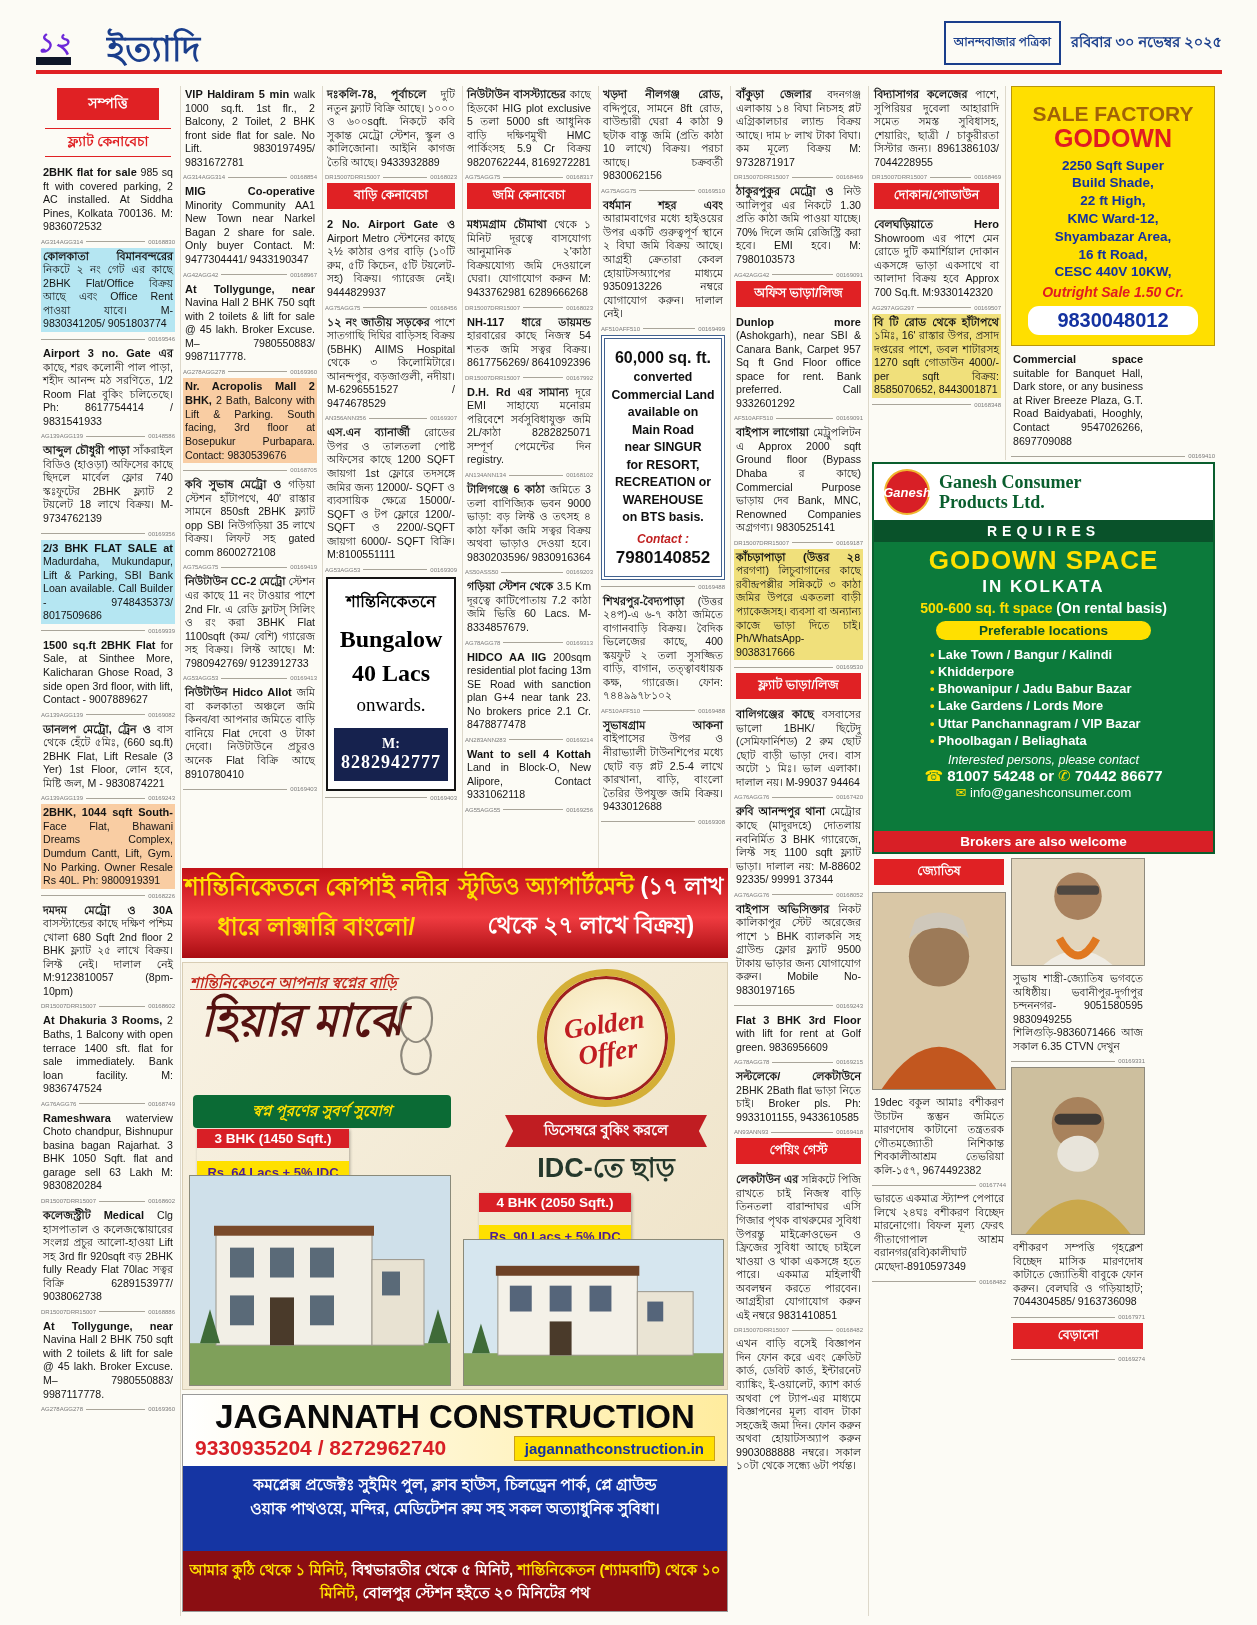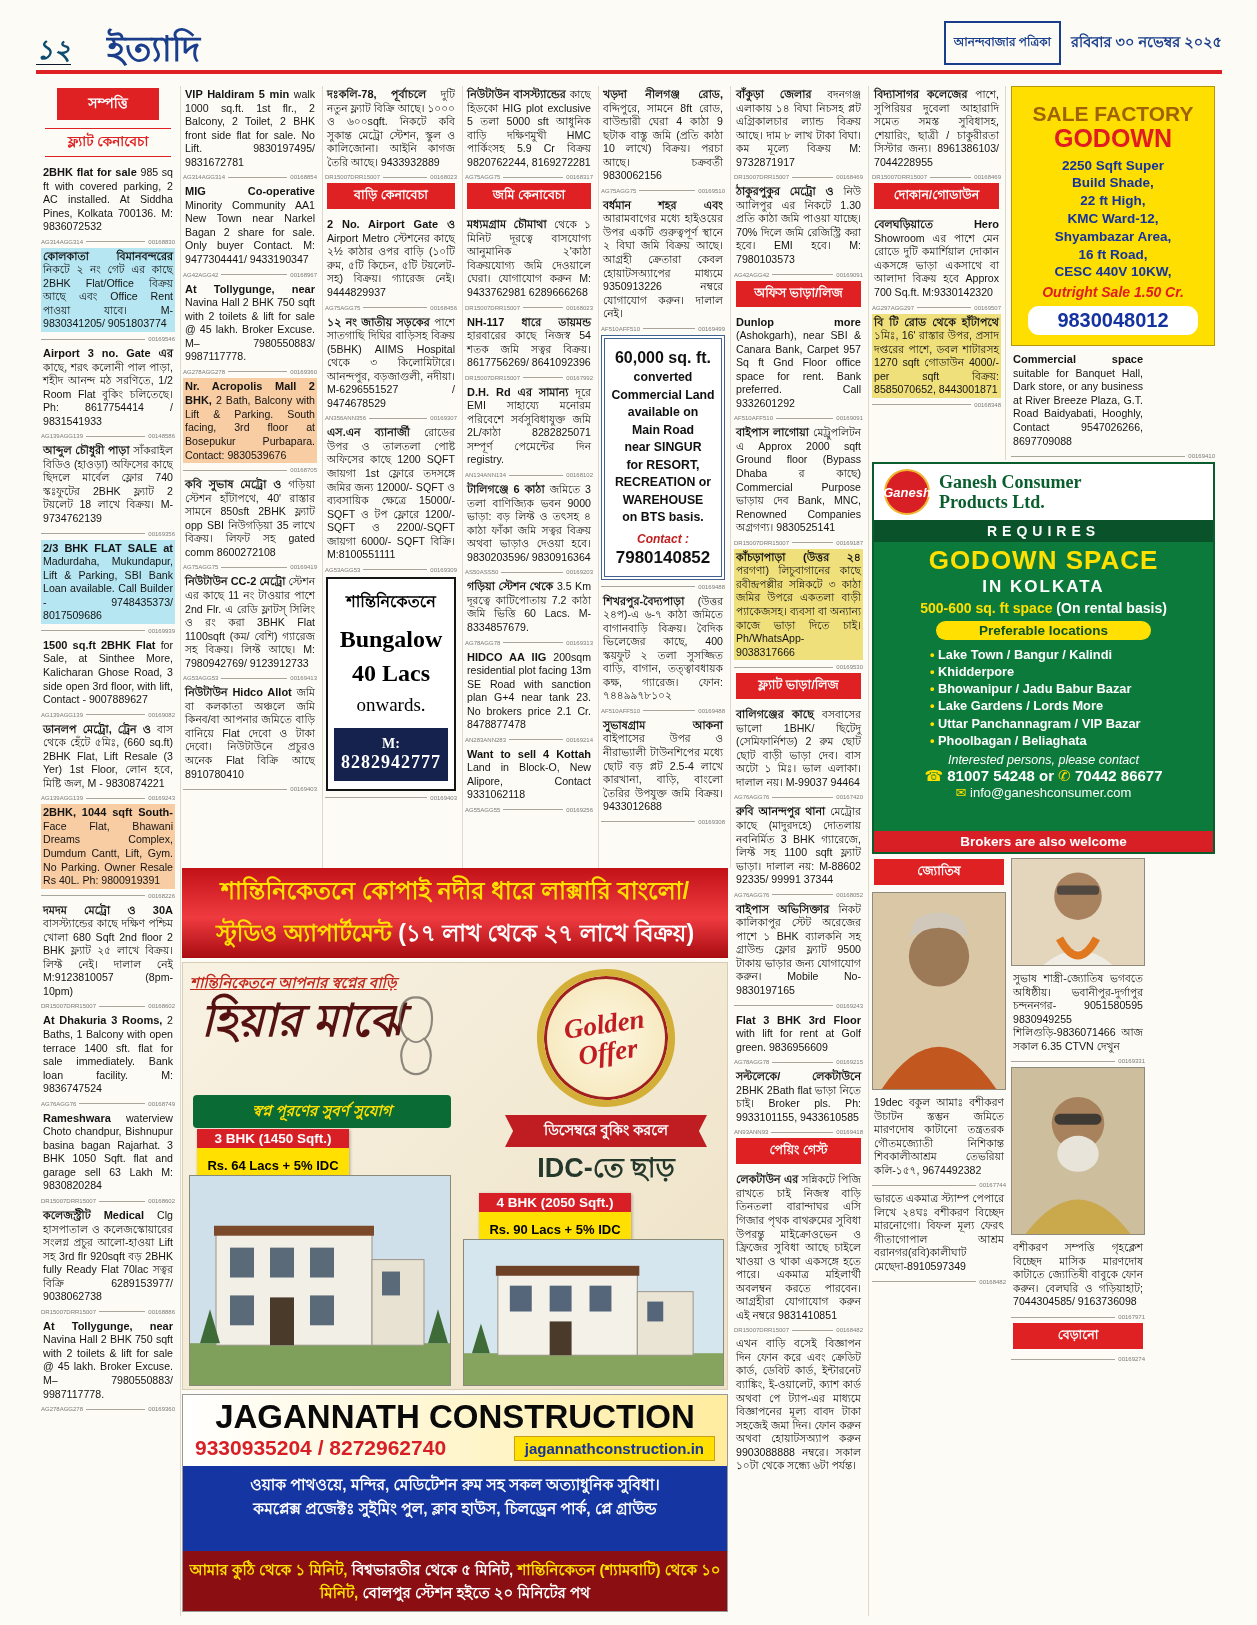--- a/index.html
+++ b/index.html
@@ -2,21 +2,21 @@
 <html><head>
 <meta charset="utf-8">
 <style>
   *{margin:0;padding:0;box-sizing:border-box;}
   html,body{background:#e9e6dd;}
   body{width:1257px;font-family:"Liberation Sans","DejaVu Sans",sans-serif;}
   .page{position:relative;width:1257px;height:1625px;background:#fcfbf5;overflow:hidden;margin:0 auto;}
 
   
   .page-header{position:absolute;left:36px;top:22px;width:1186px;height:52px;display:flex;align-items:flex-end;border-bottom:4px solid #e02124;padding-bottom:5px;}
-  .pageno{font-size:27px;font-weight:bold;font-style:italic;color:#0c4a6e;font-family:"Liberation Serif","DejaVu Serif",serif;border-bottom:1px solid #0f172a;line-height:1;}
+  .pageno{font-size:27px;font-weight:bold;font-style:italic;color:#6d28d9;font-family:"Liberation Serif","DejaVu Serif",serif;border-bottom:8px solid #0f172a;line-height:1;}
   .section-title{font-size:35px;font-weight:bold;color:#1a3e8c;margin-left:36px;line-height:.95;}
   .header-right{margin-left:auto;display:flex;align-items:center;gap:10px;}
   .paper-box{border:2px solid #1a3e8c;color:#1a3e8c;font-weight:bold;font-size:12px;padding:10px 8px;}
   .issue-date{color:#1a3e8c;font-weight:bold;font-size:14.5px;}
 
   
   .col{position:absolute;top:86px;overflow:hidden;padding:0 5px 0 1px;border-right:1px solid #ddd8ca;}
   #col1{left:40px;width:141px;height:1530px;}
   #col2{left:182px;width:141px;height:782px;}
   #col3{left:324px;width:139px;height:782px;}
@@ -87,37 +87,37 @@
 
   
   .astro{position:absolute;left:0;top:770px;width:343px;height:760px;}
   .astro-left{position:absolute;left:0;top:0;width:134px;}
   .astro-right{position:absolute;left:139px;top:0;width:134px;}
   .photo{border:1px solid #8f8a7d;background:#d9c7a6;margin:2px 0 5px;overflow:hidden;}
   .photo svg{display:block;width:100%;height:100%;}
   .ph-198{height:198px;} .ph-108{height:108px;} .ph-168{height:168px;}
 
   
-  .banner{position:absolute;left:182px;top:868px;width:546px;height:90px;background:linear-gradient(180deg,#c21218,#ef3b40 55%,#a80c11);display:flex;flex-direction:column;justify-content:center;text-align:center;gap:3px;}
+  .banner{position:absolute;left:182px;top:868px;width:546px;height:90px;background:linear-gradient(180deg,#c21218,#ef3b40 55%,#a80c11);display:flex;justify-content:center;text-align:center;gap:3px;}
   .banner .b1{color:#ffe000;font-weight:bold;font-size:24px;}
   .banner .b2{font-size:23px;font-weight:bold;}
   .banner .y{color:#ffe000;} .banner .w{color:#fff;}
 
   .promo{position:absolute;left:182px;top:962px;width:546px;height:428px;background:linear-gradient(135deg,#f8f2e3,#eee2c6);border:1px solid #d8cdb4;overflow:hidden;}
   .promo-tag{position:absolute;left:7px;top:8px;color:#c22a1e;font-size:15px;font-weight:bold;font-style:italic;text-decoration:underline;}
   .promo-script{position:absolute;left:18px;top:36px;color:#551210;font-size:45px;font-weight:bold;font-style:italic;font-family:"Liberation Serif","DejaVu Serif",serif;line-height:1;}
   .tagore{position:absolute;left:200px;top:28px;width:66px;height:96px;opacity:.75;}
   .promo-greenbar{position:absolute;left:10px;top:132px;width:258px;background:#0b6b35;color:#ffe000;font-style:italic;font-weight:bold;text-align:center;font-size:15px;padding:4px 0;border-radius:4px;}
   .medallion{position:absolute;left:354px;top:6px;width:138px;height:138px;border-radius:50%;background:radial-gradient(#fff8e2,#f3e3b2);border:7px solid #d4af37;box-shadow:inset 0 0 0 3px #a02020;display:flex;flex-direction:column;align-items:center;justify-content:center;transform:rotate(-8deg);}
   .medallion div{color:#c01d22;font-family:"Liberation Serif","DejaVu Serif",serif;font-style:italic;font-weight:bold;font-size:27px;line-height:1.05;}
   .ribbon{position:absolute;left:322px;top:152px;width:202px;background:#c01d22;color:#fff;text-align:center;font-weight:bold;font-size:14.5px;padding:4px 0;clip-path:polygon(0 0,100% 0,96% 50%,100% 100%,0 100%,4% 50%);}
   .idc{position:absolute;left:322px;top:184px;width:202px;text-align:center;color:#25382c;font-weight:900;font-size:27px;}
   .house-label{position:absolute;width:152px;box-shadow:1px 1px 3px rgba(0,0,0,.3);}
   .hl-red{background:#d81f26;color:#fff;font-weight:bold;font-size:13.5px;text-align:center;padding:2px 0;}
-  .hl-yellow{background:#ffe000;color:#000000;font-weight:bold;font-size:13px;text-align:center;padding:10px 0;}
+  .hl-yellow{background:#ffe000;color:#4c1d95;font-weight:bold;font-size:13px;text-align:center;padding:4px 0;margin-top:13px;}
   #house1-label{left:14px;top:166px;}
   #house2-label{left:296px;top:230px;}
   .housephoto{position:absolute;border:1px solid #8a8a7a;overflow:hidden;}
   .housephoto svg{display:block;width:100%;height:100%;}
   #house1{left:6px;top:212px;width:262px;height:211px;}
   #house2{left:280px;top:276px;width:261px;height:147px;}
 
   .jagannath{position:absolute;left:182px;top:1394px;width:546px;height:218px;border:1px solid #999;display:flex;flex-direction:column;}
   .j-top{background:linear-gradient(90deg,#ffffff,#ffec9e);text-align:center;padding:5px 0 0;}
   .j-name{font-size:33px;font-weight:900;color:#0a0a0a;line-height:1.02;}
@@ -536,22 +536,22 @@
 
   <div class="jagannath">
     <div class="j-top">
       <div class="j-name">JAGANNATH CONSTRUCTION</div>
     </div>
     <div class="j-row2">
       <div class="j-phones">9330935204 / 8272962740</div>
       <div class="j-web">jagannathconstruction.in</div>
     </div>
     <div class="j-blue">
+      <div>কমপ্লেক্স প্রজেক্টঃ সুইমিং পুল, ক্লাব হাউস, চিলড্রেন পার্ক, প্লে গ্রাউন্ড</div>
       <div>ওয়াক পাথওয়ে, মন্দির, মেডিটেশন রুম সহ সকল অত্যাধুনিক সুবিধা।</div>
-      <div>কমপ্লেক্স প্রজেক্টঃ সুইমিং পুল, ক্লাব হাউস, চিলড্রেন পার্ক, প্লে গ্রাউন্ড</div>
     </div>
     <div class="j-bottom"><span class="seg-yellow">আমার কুঠি থেকে ১ মিনিট, </span><span class="seg-white">বিশ্বভারতীর থেকে ৫ মিনিট, </span><span class="seg-yellow">শান্তিনিকেতন (শ্যামবাটি) থেকে ১০ মিনিট, </span><span class="seg-white">বোলপুর স্টেশন হইতে ২০ মিনিটের পথ</span></div>
   </div>
 
   <div class="right-region">
     <div id="col7">
         <div class="ad"><span class="lead">বিদ্যাসাগর কলেজের </span>পাশে, সুপিরিয়র দুবেলা আহারাদি সমেত সমস্ত সুবিধাসহ, শেয়ারিং, ছাত্রী / চাকুরীরতা সিস্টার জন্য। 8961386103/ 7044228955</div>
         <div class="divider">
           <span class="code">DR15007DRR15007</span>
           <span class="dline"></span>

